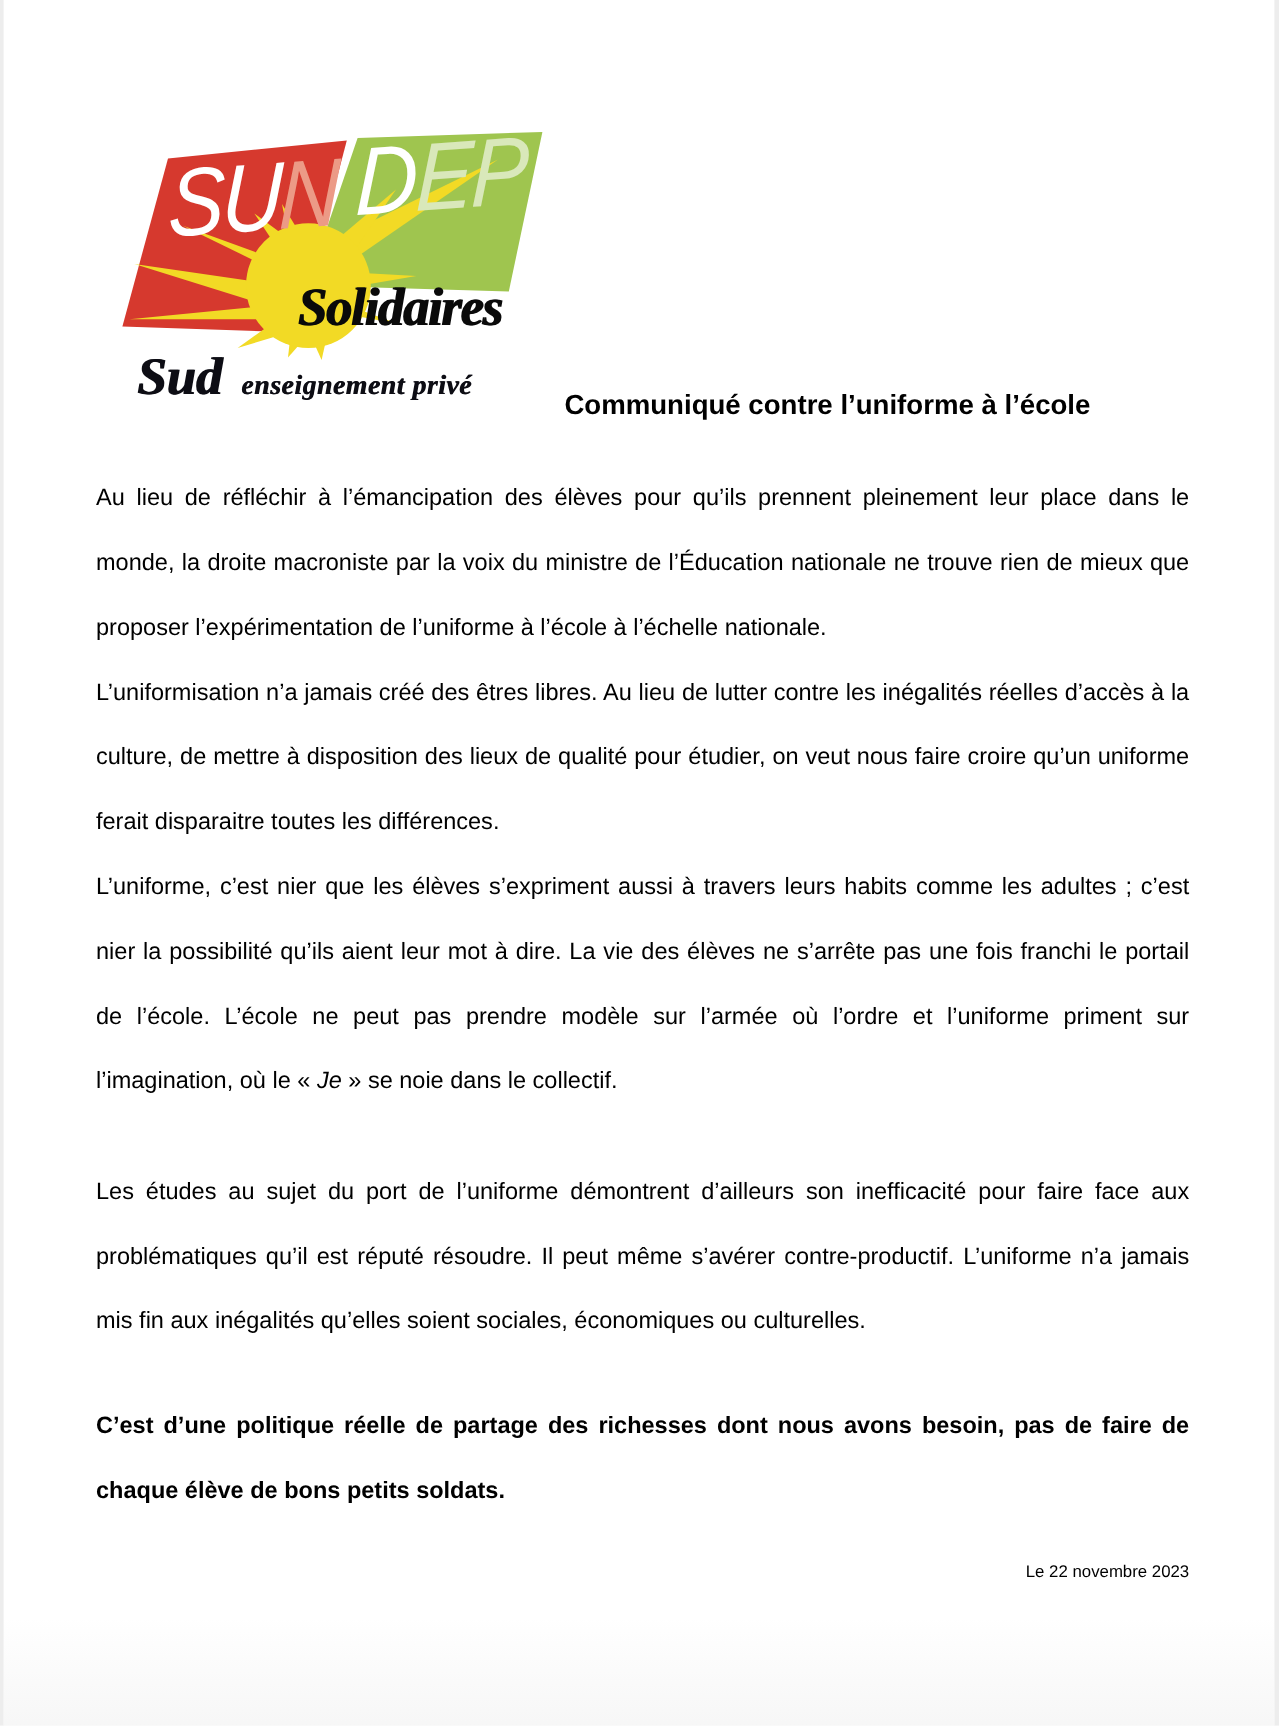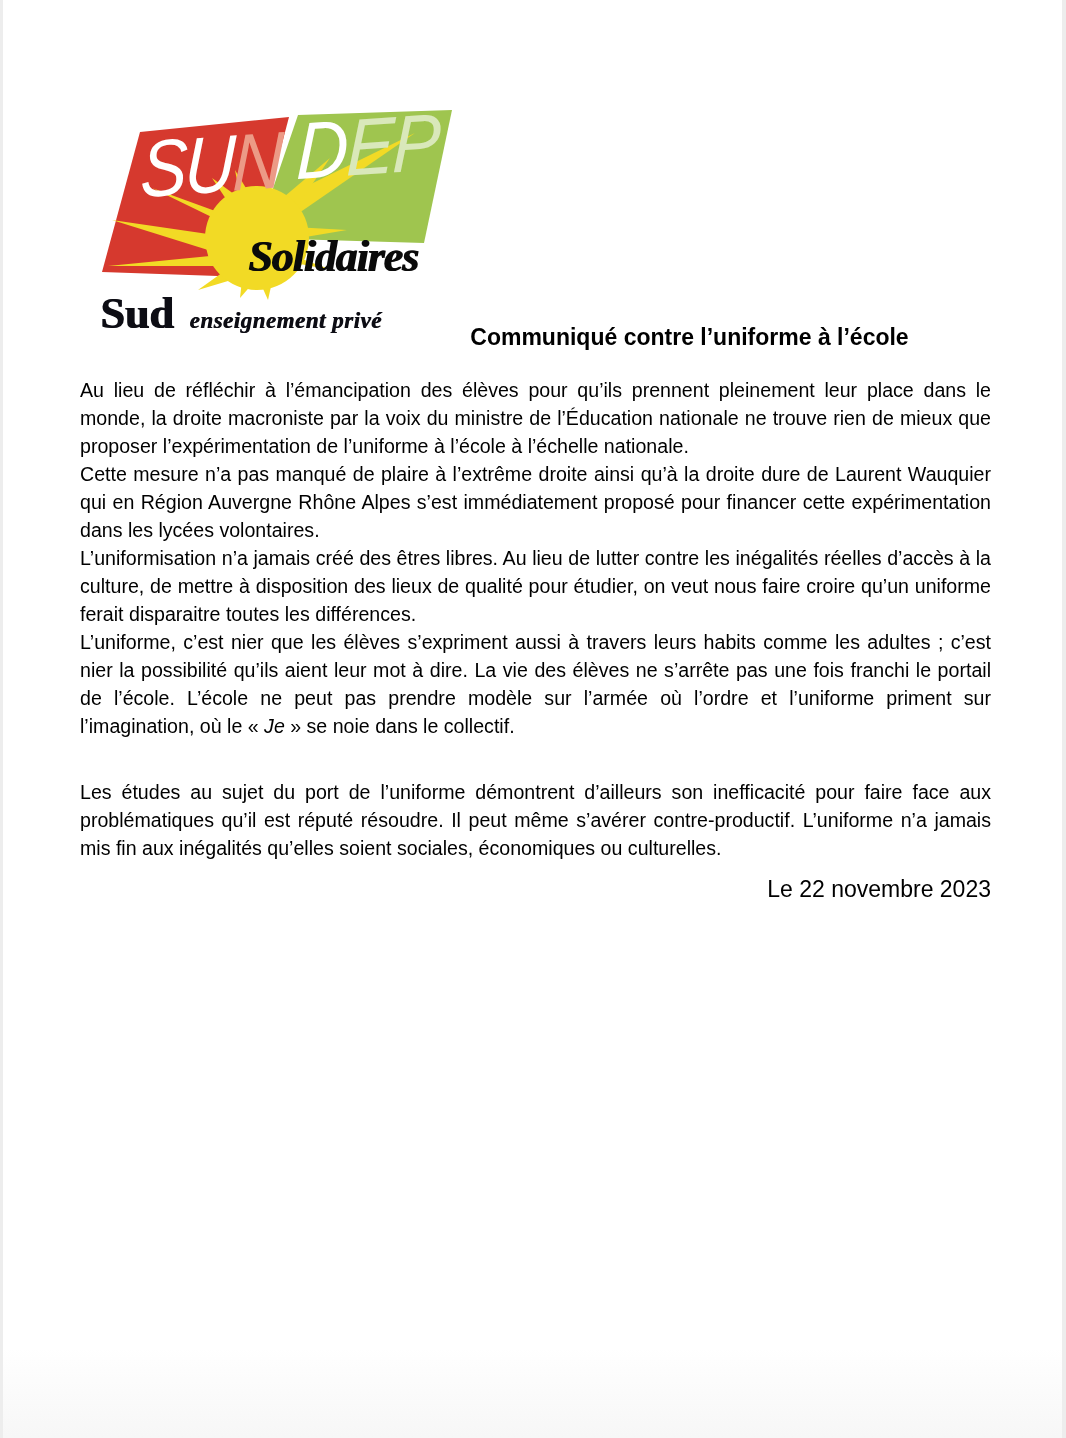--- a/index.html
+++ b/index.html
@@ -44,47 +44,48 @@
     font-family:"Liberation Serif", serif;
     font-style:italic; font-weight:700; font-size:45px; line-height:1;
     letter-spacing:-1px; color:#0a0a0a;
     text-shadow:1.3px 0 0 #0a0a0a;
     transform:scaleX(.97); transform-origin:left top;
     white-space:nowrap;
   }
   .sudline { position:absolute; left:10px; top:180px; white-space:nowrap; color:#0d0d14; }
   .sud {
     font-family:"Liberation Serif", serif;
-    font-weight:700; font-size:44px;
+    font-style:italic; font-weight:700; font-size:44px;
     text-shadow:1.2px 0 0 #0d0d14;
+    margin-left:14px;
   }
   .ens {
     font-family:"Liberation Serif", serif;
     font-style:italic; font-weight:700; font-size:23px;
     margin-left:16px; letter-spacing:.5px;
     text-shadow:.6px 0 0 #0d0d14;
   }
 
   
   .main { position:absolute; left:77px; top:322px; width:911px; }
   .title {
     margin:0; padding-left:308px;
     text-align:center;
     font-size:23px; line-height:30px; font-weight:700;
   }
   .content {
-    margin-top:24px;
-    font-size:19.6px; line-height:28px;
+    margin-top:36px;
+    font-size:19.6px; line-height:54px;
     text-align:justify;
   }
   .content p { margin:0; }
   p.heading { margin-top:36px; font-weight:700; text-align-last:justify; }
   p.gap     { margin-top:38px; }
   p.final   { margin-top:33px; font-weight:700; }
-  p.date    { margin-top:13px; text-align:right; font-size:23px; }
+  p.date    { margin-top:13px; text-align:right; font-size:14px; }
   em { font-style:italic; }
 </style>
 </head>
 <body>
 
 <div class="page">
 
   <div class="logo">
     <svg class="logo-svg" width="400" height="240" viewBox="0 0 400 240" aria-hidden="true">
       <polygon points="50,24 199,9 157,169 12,164" fill="#d6392e"></polygon>
@@ -110,21 +111,21 @@
     <div class="solidaires">Solidaires</div>
     <div class="sudline">
       <span class="sud">Sud</span><span class="ens">enseignement privé</span>
     </div>
   </div>
 
   <div class="main">
     <h1 class="title">Communiqué contre l’uniforme à l’école</h1>
     <div class="content">
       <p>Au lieu de réfléchir à l’émancipation des élèves pour qu’ils prennent pleinement leur place dans le monde, la droite macroniste par la voix du ministre de l’Éducation nationale ne trouve rien de mieux que proposer l’expérimentation de l’uniforme à l’école à l’échelle nationale.</p>
-      <p>Cette mesure n’a pas manqué de plaire à l’extrême droite ainsi qu’à la droite dure de Laurent Wauquier qui en Région Auvergne Rhône Alpes s’est immédiatement proposé pour financer cette expérimentation dans les lycées volontaires.</p>
       <p>L’uniformisation n’a jamais créé des êtres libres. Au lieu de lutter contre les inégalités réelles d’accès à la culture, de mettre à disposition des lieux de qualité pour étudier, on veut nous faire croire qu’un uniforme ferait disparaitre toutes les différences.</p>
       <p><span>L’uniforme, c’est nier que les élèves s’expriment aussi à travers leurs habits comme les adultes ; c’est nier la possibilité qu’ils aient leur mot à dire. La vie des élèves ne s’arrête pas une fois franchi le portail de l’école. L’école ne peut pas prendre modèle sur l’armée où l’ordre et l’uniforme priment sur l’imagination, où le « </span><em>Je</em><span> » se noie dans le collectif.</span></p>
       <p class="gap">Les études au sujet du port de l’uniforme démontrent d’ailleurs son inefficacité pour faire face aux problématiques qu’il est réputé résoudre. Il peut même s’avérer contre-productif. L’uniforme n’a jamais mis fin aux inégalités qu’elles soient sociales, économiques ou culturelles.</p>
+      <p class="final">C’est d’une politique réelle de partage des richesses dont nous avons besoin, pas de faire de chaque élève de bons petits soldats.</p>
       <p class="date">Le 22 novembre 2023</p>
     </div>
   </div>
 
 </div>
 
 </body></html>

